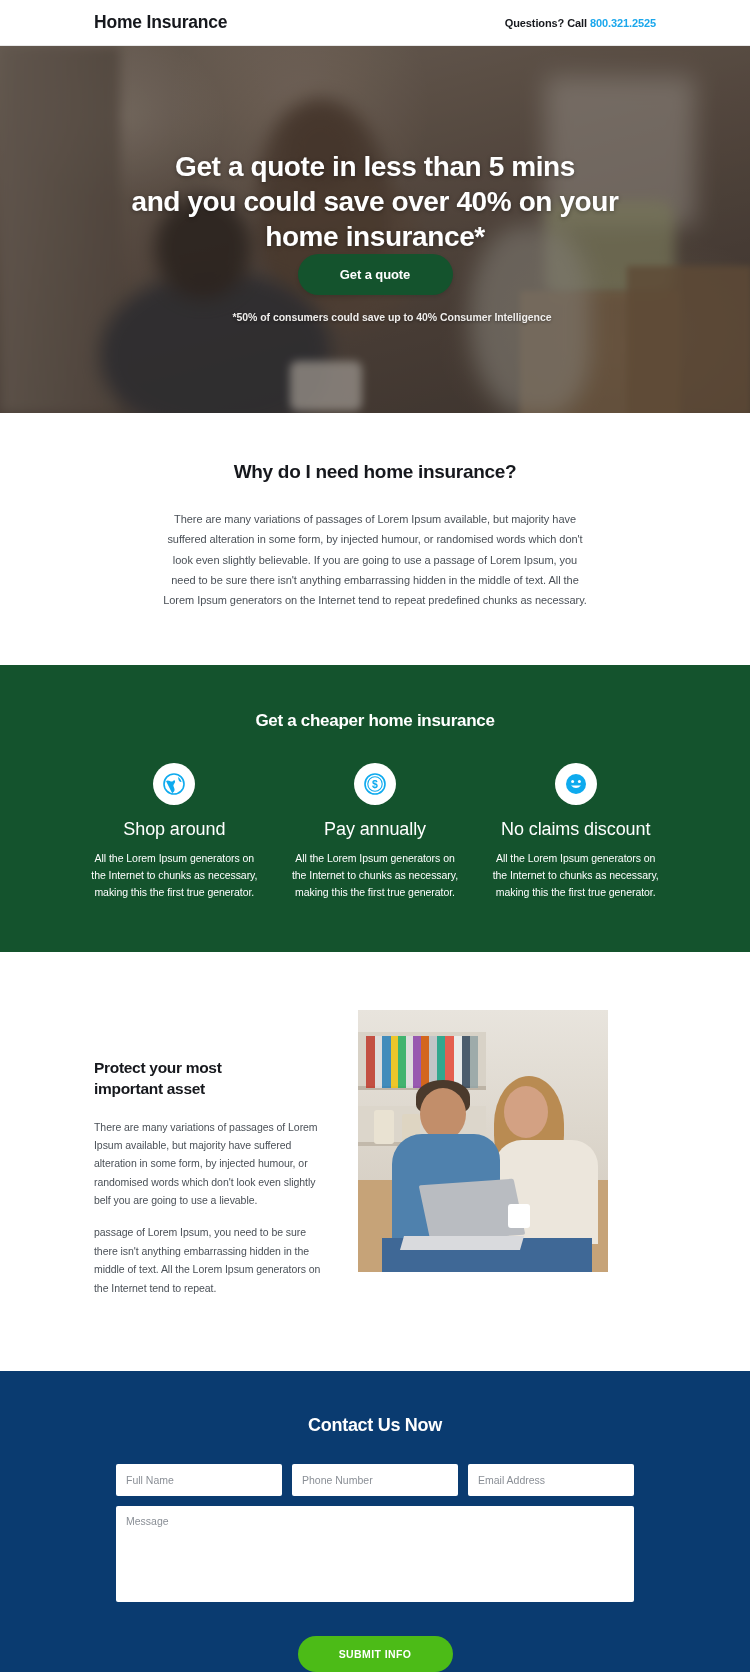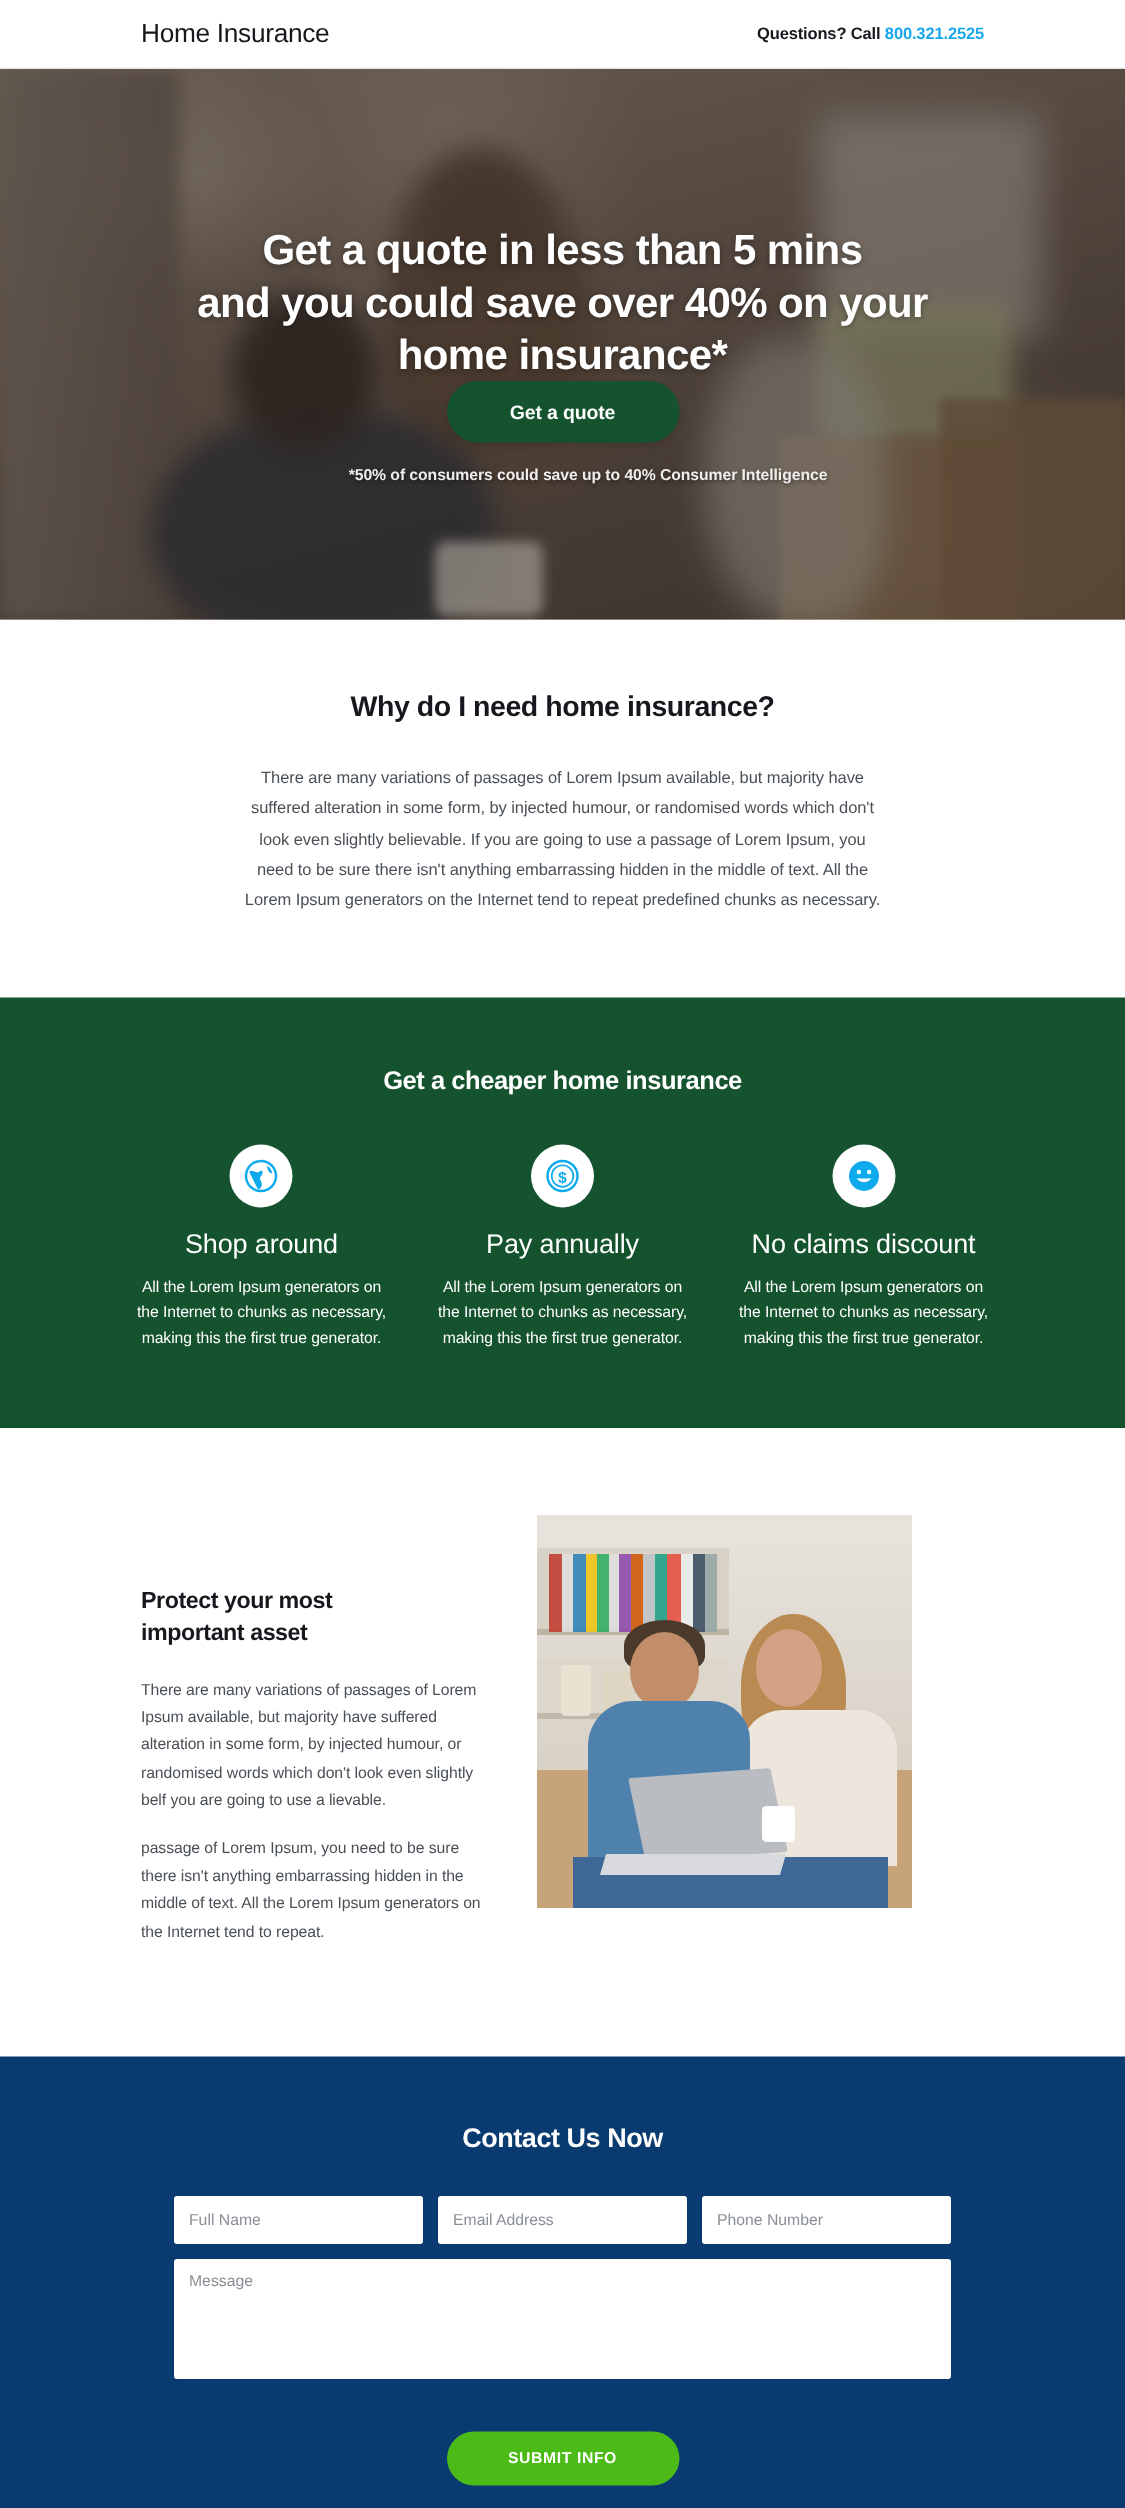--- a/index.html
+++ b/index.html
@@ -16,21 +16,21 @@
     height: 46px;
     background: #ffffff;
     display: flex;
     align-items: center;
     justify-content: space-between;
     padding: 0 94px 0 94px;
     border-bottom: 1px solid #e9e9e9;
   }
   .brand {
     font-size: 17.5px;
-    font-weight: 400;
+    font-weight: 700;
     color: #16181d;
     letter-spacing: -0.2px;
   }
   .header-contact {
     font-size: 11px;
     font-weight: 700;
     color: #16181d;
     letter-spacing: -0.1px;
     white-space: nowrap;
     text-align: right;
@@ -275,21 +275,21 @@
     border-radius: 2px;
     background: #ffffff;
     padding: 0 10px;
     font-family: "Liberation Sans", sans-serif;
     font-size: 10.5px;
     color: #3a3f45;
   }
   .form-row input::placeholder { color: #8a8f96; }
   .form-msg {
     width: 100%;
-    height: 80px;
+    height: 96px;
     border: none;
     border-radius: 2px;
     background: #ffffff;
     padding: 9px 10px;
     resize: none;
     font-family: "Liberation Sans", sans-serif;
     font-size: 10.5px;
     color: #3a3f45;
   }
   .form-msg::placeholder { color: #8a8f96; }
@@ -427,21 +427,21 @@
       </div>
     </div>
   </div>
 </section>
 
 <section class="contact">
   <h2 class="contact-title">Contact Us Now</h2>
   <div class="form-wrap">
     <div class="form-row">
       <input type="text" placeholder="Full Name" style="">
+      <input type="text" placeholder="Phone Number" style="">
       <input type="text" placeholder="Email Address" style="">
-      <input type="text" placeholder="Phone Number" style="">
     </div>
     <textarea class="form-msg" placeholder="Message" style=""></textarea>
     <div class="submit-wrap">
       <button class="btn-submit">SUBMIT INFO</button>
     </div>
   </div>
 </section>
 
 </body></html>

